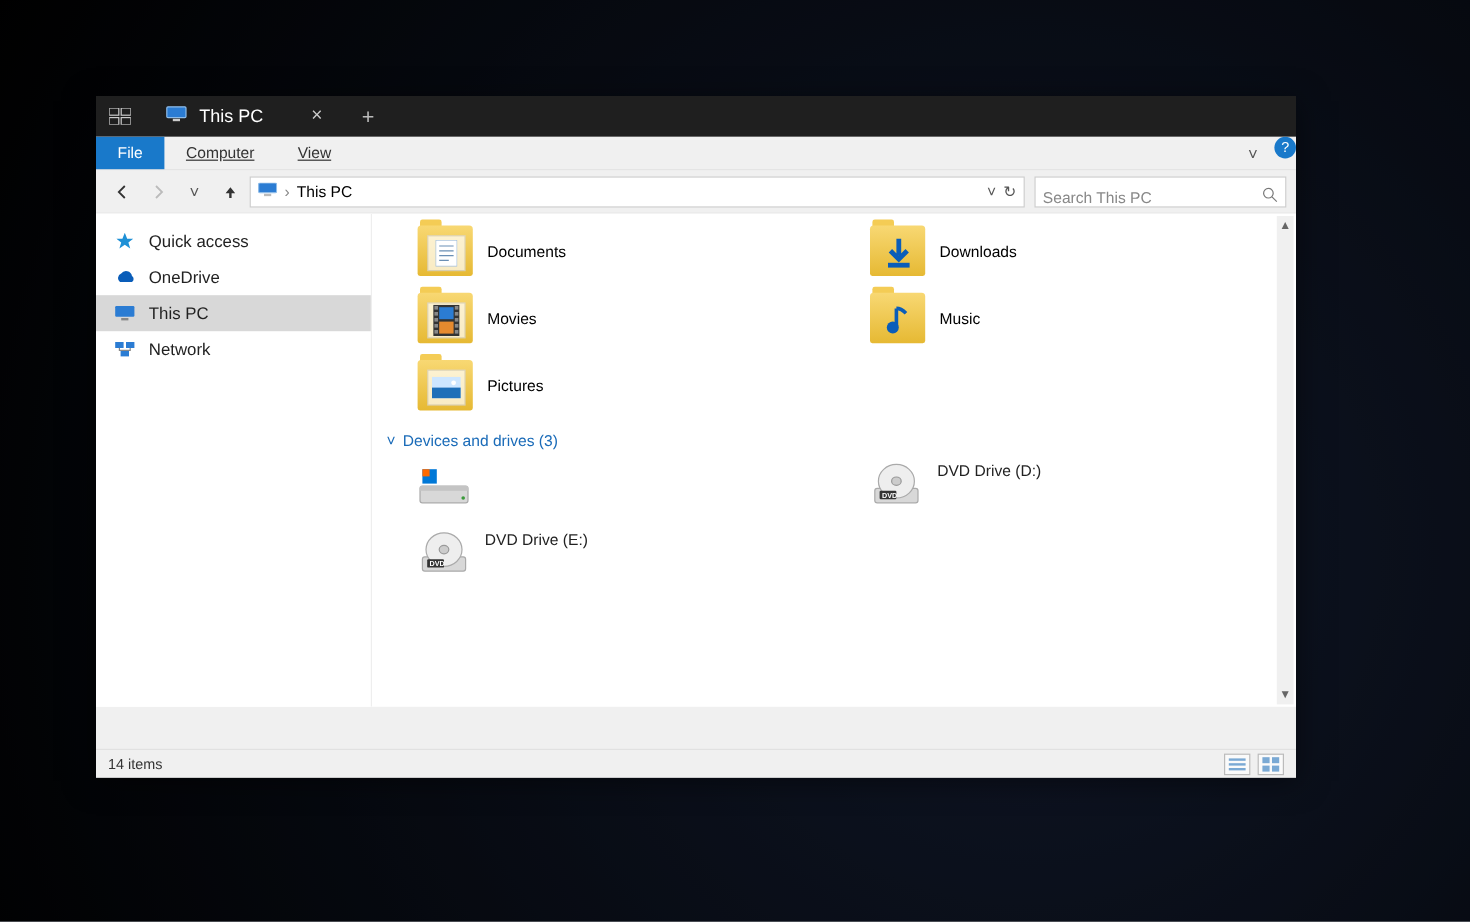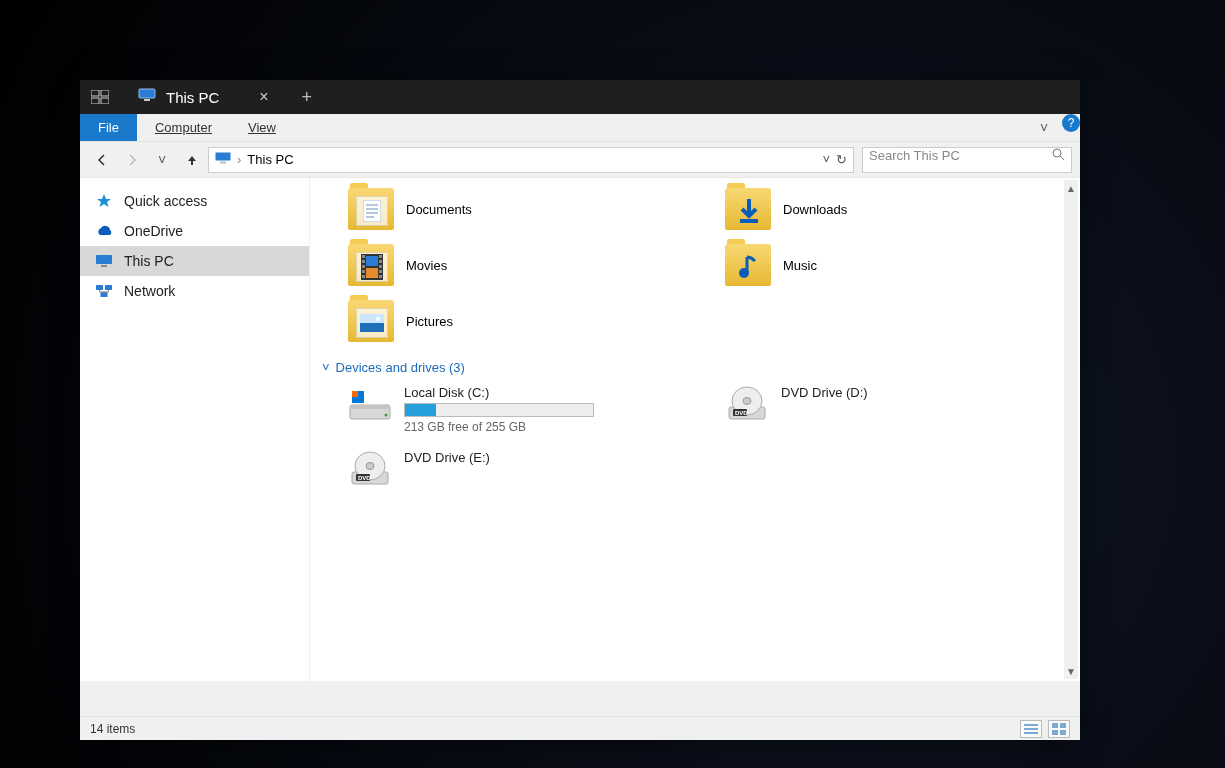--- a/index.html
+++ b/index.html
@@ -12,21 +12,21 @@
     position: relative;
   }
   .desktop-bg {
     position: absolute; inset: 0;
     background: radial-gradient(circle at 70% 60%, #1a2540 0%, #0a0f1a 60%, #000 100%);
     filter: brightness(0.6);
   }
   .window {
     position: absolute;
     left: 80px; top: 80px;
-    width: 1000px; height: 660px;
+    width: 1000px; height: 568px;
     background: #f0f0f0;
     box-shadow: 0 4px 24px rgba(0,0,0,0.5);
     display: flex;
     flex-direction: column;
     color: #000;
   }
   
   .titlebar {
     height: 34px;
     background: #1f1f1f;
@@ -115,21 +115,21 @@
   }
   .bc-sep { color: #888; }
   .bc-right { margin-left:auto; display:flex; align-items:center; gap:6px; color:#555; }
   .searchbox {
     width: 210px;
     height: 26px;
     background: #fff;
     border: 1px solid #ccc;
     margin-left: 6px;
     display: flex;
-    align-items: flex-start;
+    align-items: flex-end;
     padding: 0 6px;
     color: #888;
     font-size: 13px;
     justify-content: space-between;
   }
   .help-icon {
     width:18px;height:18px;border-radius:50%;
     background:#1979ca;color:#fff;font-size:12px;
     display:flex;align-items:center;justify-content:center;
     margin-left:4px;
@@ -455,27 +455,20 @@
         <div class="drive-item">
           <span>
             <svg width="44" height="38" viewBox="0 0 44 38">
                 <rect x="2" y="20" width="40" height="14" rx="2" fill="#d8d8d8" stroke="#aaa"></rect>
                 <rect x="2" y="20" width="40" height="4" fill="#c4c4c4"></rect>
                 <circle cx="38" cy="30" r="1.5" fill="#3a9a3a"></circle>
                 <rect x="4" y="6" width="12" height="12" fill="#0078d7"></rect>
                 <rect x="4" y="6" width="6" height="6" fill="#ff6a00"></rect>
               </svg>
           </span>
-          <div class="drive-info">
-            <span>Local Disk (C:)</span>
-            <div class="capacity-bar">
-              <div class="capacity-fill" style="width:16.5%"></div>
-            </div>
-            <span class="capacity-text">213 GB free of 255 GB</span>
-          </div>
         </div>
 
         <div class="drive-item">
           <span>
             <svg width="44" height="38" viewBox="0 0 44 38">
                 <rect x="4" y="22" width="36" height="12" rx="2" fill="#d8d8d8" stroke="#aaa"></rect>
                 <ellipse cx="22" cy="16" rx="15" ry="14" fill="#eee" stroke="#aaa"></ellipse>
                 <ellipse cx="22" cy="16" rx="4" ry="3.5" fill="#ccc" stroke="#999"></ellipse>
                 <rect x="8" y="24" width="14" height="7" rx="1" fill="#333"></rect>
                 <text x="10" y="30" fill="#fff" font-size="6" font-family="Arial" font-weight="bold">DVD</text>

